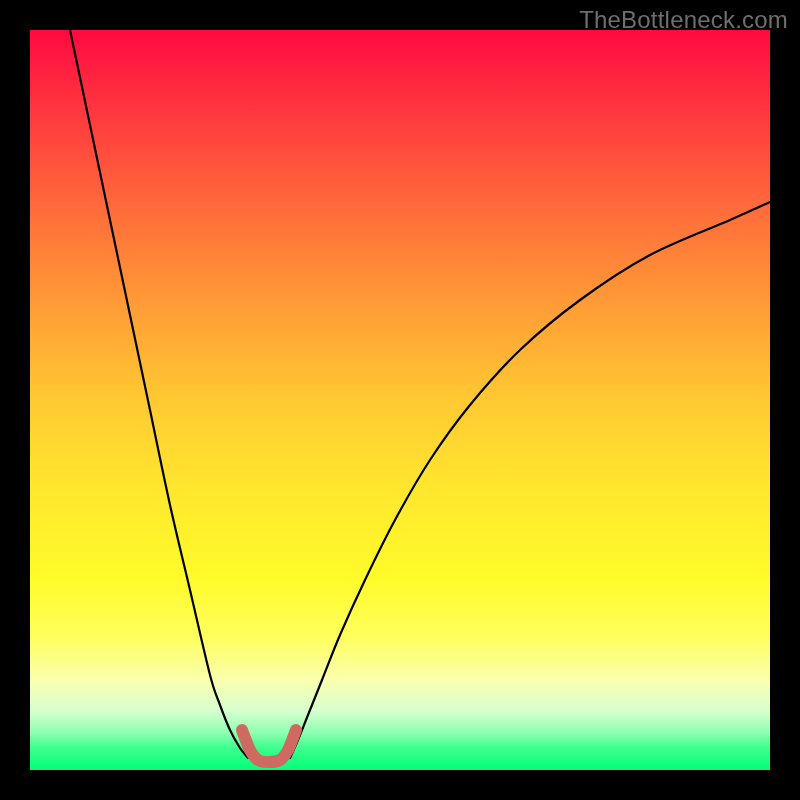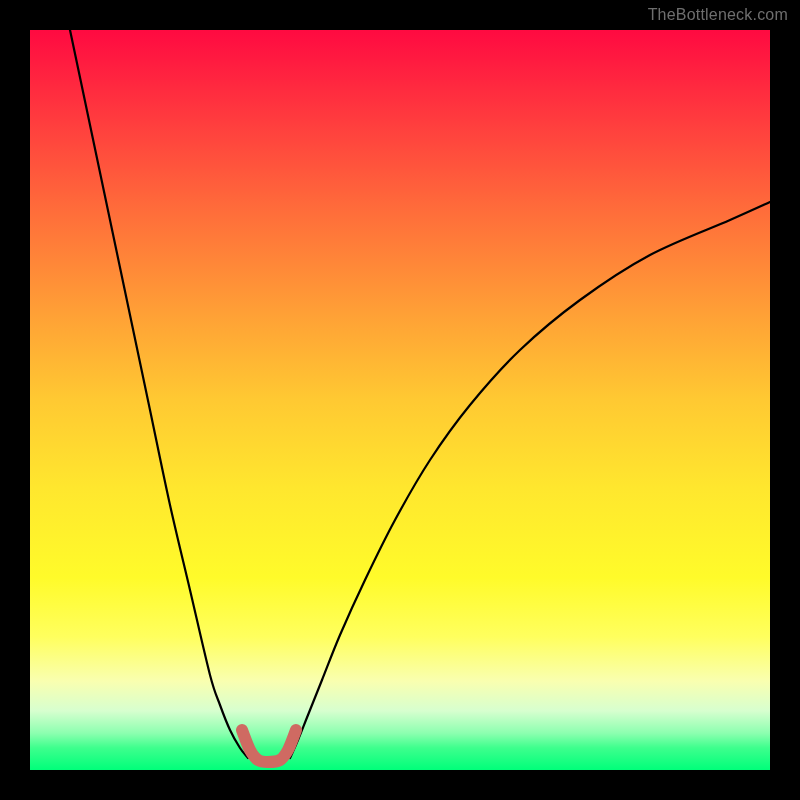--- a/index.html
+++ b/index.html
@@ -31,21 +31,21 @@
       #8dffb0 95%,
       #3eff8d 97%,
       #00ff7a 100%
     );
   }
   .watermark {
     position: absolute;
     top: 6px;
     right: 12px;
     color: #6e6e6e;
-    font-size: 16px;
+    font-size: 24px;
     letter-spacing: 0.2px;
     user-select: none;
   }
   svg {
     position: absolute;
     left: 30px;
     top: 30px;
     width: 740px;
     height: 740px;
     overflow: visible;

